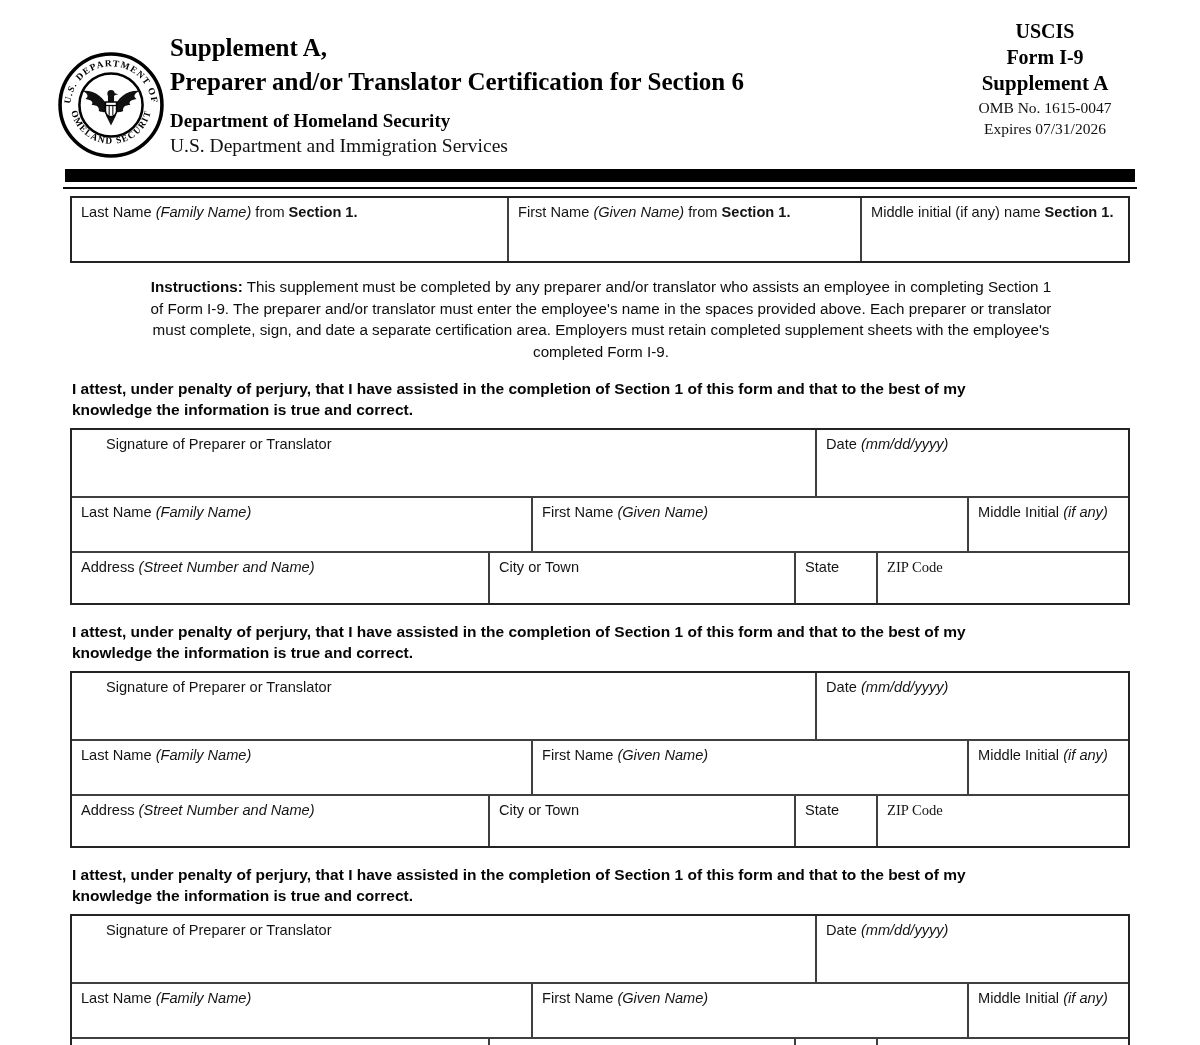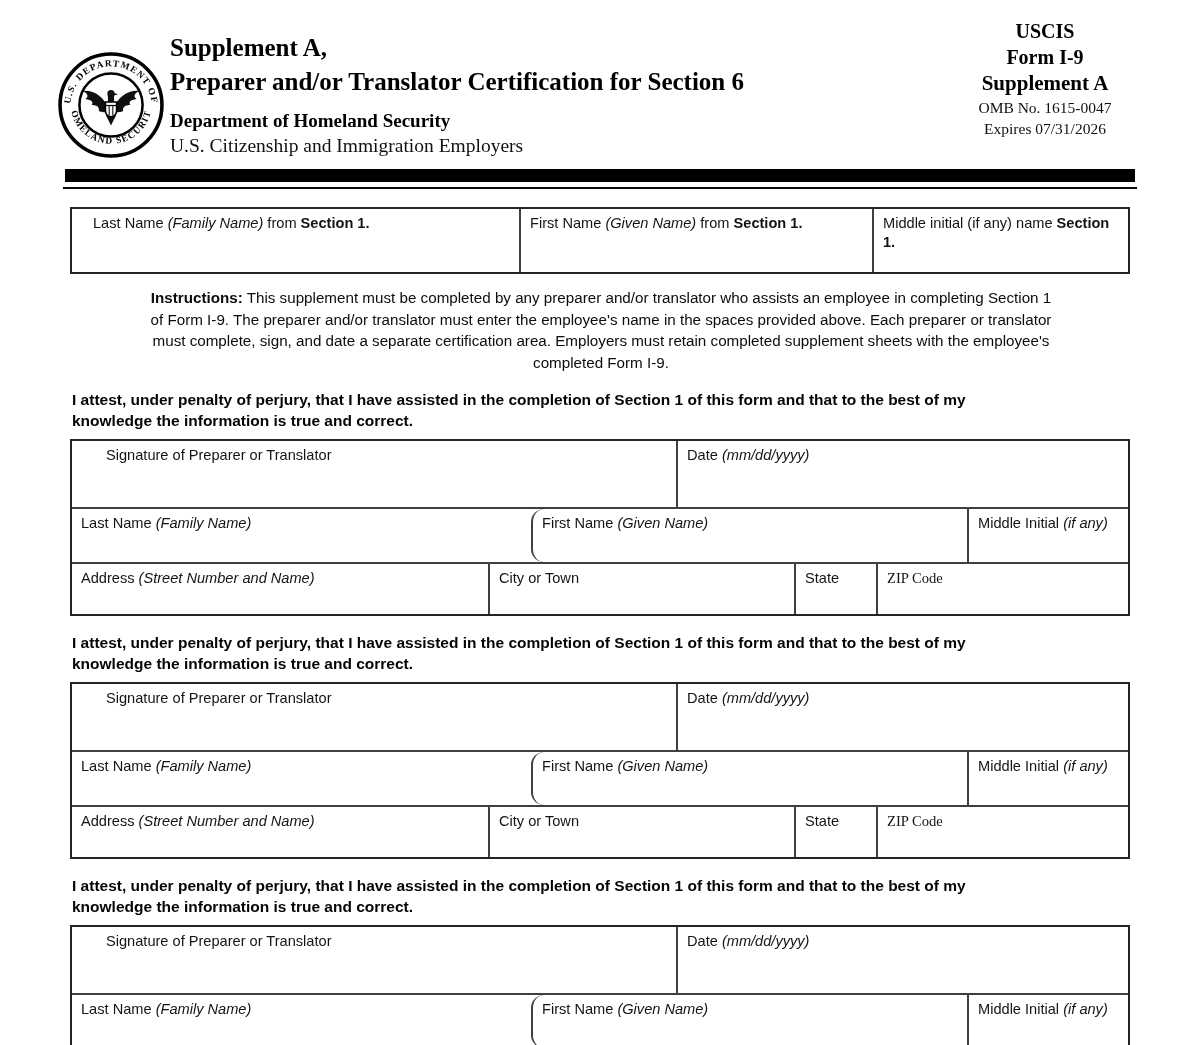--- a/index.html
+++ b/index.html
@@ -39,37 +39,37 @@
   .bar-thin{margin:5px 63px 0;height:2px;background:#0a0a0a;}
   
   .grid{margin:0 70px;border:2px solid var(--line-dark);display:flex;flex-direction:column;background:#fff;}
   .row{display:flex;}
   .row + .row{border-top:2px solid var(--line);}
   .cell{padding:5px 9px;font-size:14.6px;line-height:19px;color:#141414;}
   .cell + .cell{border-left:2px solid var(--line);}
   .it{font-style:italic;}
   .b{font-weight:bold;}
   
-  .emp-table{margin-top:18px;padding-left:12px;}
+  .emp-table{margin-top:7px;}
   .emp-table .row{height:63px;}
   .emp-c1{width:435px;}
   .emp-c2{width:353px;}
   .emp-c3{flex:1;}
   
   .instructions{margin:13px 70px 0 72px;font-size:15.2px;line-height:21.5px;color:#0c0c0c;text-align:center;}
   .instructions .lbl{font-weight:bold;}
   
   .attest{margin:16px 70px 8px 72px;font-weight:bold;font-size:15.5px;line-height:21px;color:#060606;}
   .cert-table .row-sig{height:66px;}
   .cert-table .row-name{height:55px;}
   .cert-table .row-addr{height:52px;}
-  .c-sig{width:604px;padding-left:34px;}
+  .c-sig{width:743px;padding-left:34px;}
   .c-date{flex:1;}
   .c-last{width:459px;}
-  .c-first{width:436px;border-radius:13px;}
+  .c-first{width:436px;}
   .c-mi{flex:1;}
   .c-addr{width:416px;}
   .c-city{width:306px;}
   .c-state{width:82px;}
   .c-zip{flex:1;font-family:Liberation Serif, serif;}
 </style>
 </head>
 <body>
 
 <div class="page">
@@ -100,21 +100,21 @@
         <line x1="46.5" y1="52.5" x2="57.5" y2="52.5" stroke="#000" stroke-width="1.2"></line>
         <line x1="50.2" y1="53" x2="50.2" y2="62" stroke="#000" stroke-width="1"></line>
         <line x1="53.8" y1="53" x2="53.8" y2="62" stroke="#000" stroke-width="1"></line>
       </g>
     </svg>
 
     <div class="titles">
       <div class="title-main">Supplement A,</div>
       <div class="title-main">Preparer and/or Translator Certification for Section 6</div>
       <div class="dept">Department of Homeland Security</div>
-      <div class="agency">U.S. Citizenship and Immigration Employers</div>
+      <div class="agency">U.S. Department and Immigration Services</div>
     </div>
 
     <div class="formbox">
       <div class="fb-big">USCIS</div>
       <div class="fb-big">Form I-9</div>
       <div class="fb-bigger">Supplement A</div>
       <div class="fb-small">OMB No. 1615-0047</div>
       <div class="fb-small">Expires 07/31/2026</div>
     </div>
   </div>

